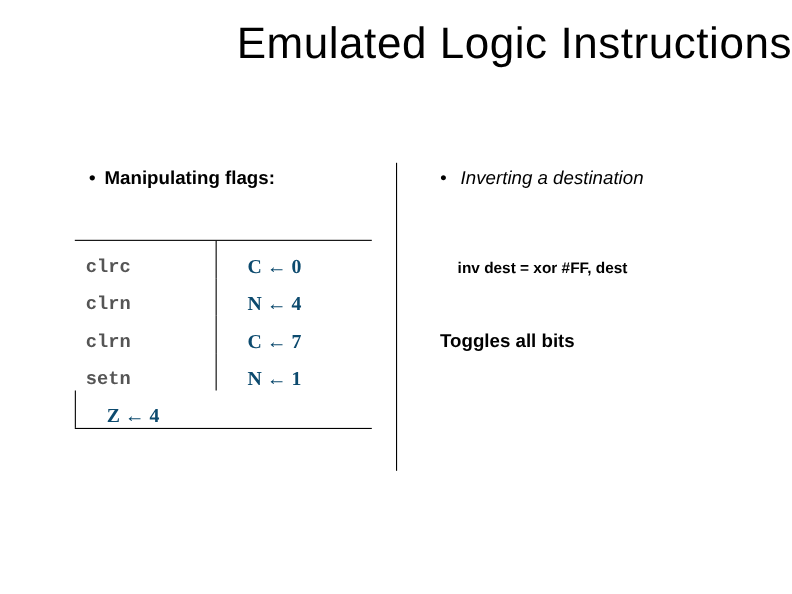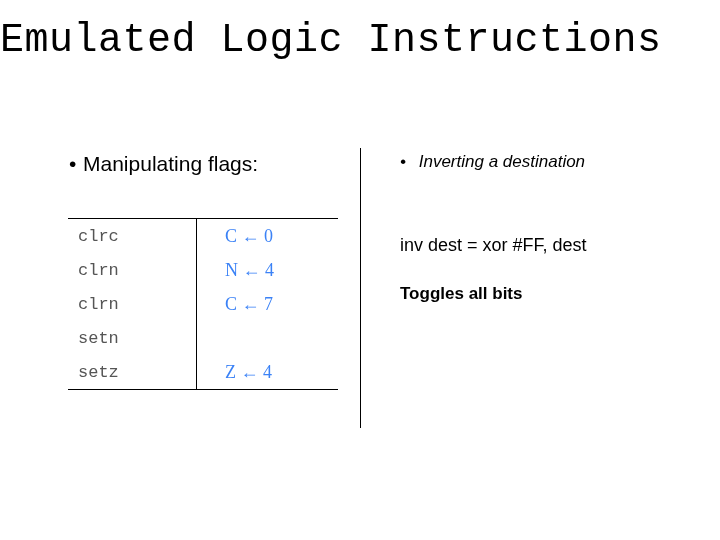--- a/index.html
+++ b/index.html
@@ -1,30 +1,30 @@
 <!DOCTYPE html>
 <html><head>
 <meta charset="utf-8">
 <style>
   html,body{margin:0;padding:0;width:720px;height:540px;background:#fff;font-family:Arial,Helvetica,sans-serif;color:#000;}
   .slide{position:relative;width:720px;height:540px;}
-  .title{position:absolute;top:18px;left:0;width:720px;text-align:left;font-family:Liberation Mono, monospace;font-size:40px;font-weight:400;letter-spacing:0.5px;}
-  .left-head{position:absolute;top:152px;left:69px;font-size:21px;font-weight:400;}
+  .title{position:absolute;top:18px;left:0;width:720px;text-align:right;font-family:Liberation Sans, sans-serif;font-size:40px;font-weight:400;letter-spacing:0.5px;}
+  .left-head{position:absolute;top:152px;left:81px;font-size:17px;font-weight:700;}
   .right-head{position:absolute;top:152px;left:400px;font-size:17px;font-weight:400;font-style:italic;}
   .vrule{position:absolute;top:148px;left:360px;width:1px;height:280px;background:#000;}
   .table{position:absolute;top:218px;left:68px;width:270px;font-family:'Times New Roman',serif;}
   .table .trule-top{border-top:1px solid #000;height:0;}
   .table .trule-bot{border-bottom:1px solid #000;height:0;}
-  .table .row{display:flex;align-items:center;height:34px;}
+  .table .row{display:flex;align-items:flex-end;height:34px;font-weight:bold;}
   .table .mnem{width:118px;font-family:'Courier New',monospace;font-size:17px;color:#555;padding-left:10px;}
   .table .sep{width:1px;align-self:stretch;background:#000;}
-  .table .expr{flex:1;padding-left:28px;font-size:18px;color:#3b82f6;}
-  .eq{position:absolute;top:235px;left:400px;font-size:18px;font-weight:400;}
+  .table .expr{flex:1;padding-left:28px;font-size:18px;color:#0c4a6e;}
+  .eq{position:absolute;top:235px;left:416px;font-size:14px;font-weight:700;}
   .eq .m{font-family:Arial,sans-serif;}
-  .note{position:absolute;top:284px;left:400px;font-size:17px;font-weight:700;}
+  .note{position:absolute;top:300px;left:400px;font-size:17px;font-weight:700;}
   .bullet{display:inline-block;width:14px;}
 </style>
 </head>
 <body>
 <div class="slide">
 
 <div class="title">Emulated Logic Instructions</div>
 
 <div class="left-head">
   <span class="bullet">•</span><span>Manipulating flags:</span>
@@ -49,23 +49,23 @@
     <div class="expr">N ← 4</div>
   </div>
   <div class="row">
     <div class="mnem">clrn</div>
     <div class="sep"></div>
     <div class="expr">C ← 7</div>
   </div>
   <div class="row">
     <div class="mnem">setn</div>
     <div class="sep"></div>
+    <div class="expr">N ← 1</div>
   </div>
   <div class="row">
-    <div class="mnem">setz</div>
     <div class="sep"></div>
     <div class="expr">Z ← 4</div>
   </div>
   <div class="trule-bot"></div>
 </div>
 
 <div class="eq"><span class="m">inv  dest  =   xor  #FF, dest</span></div>
 <div class="note">Toggles  all bits</div>
 
 </div>

